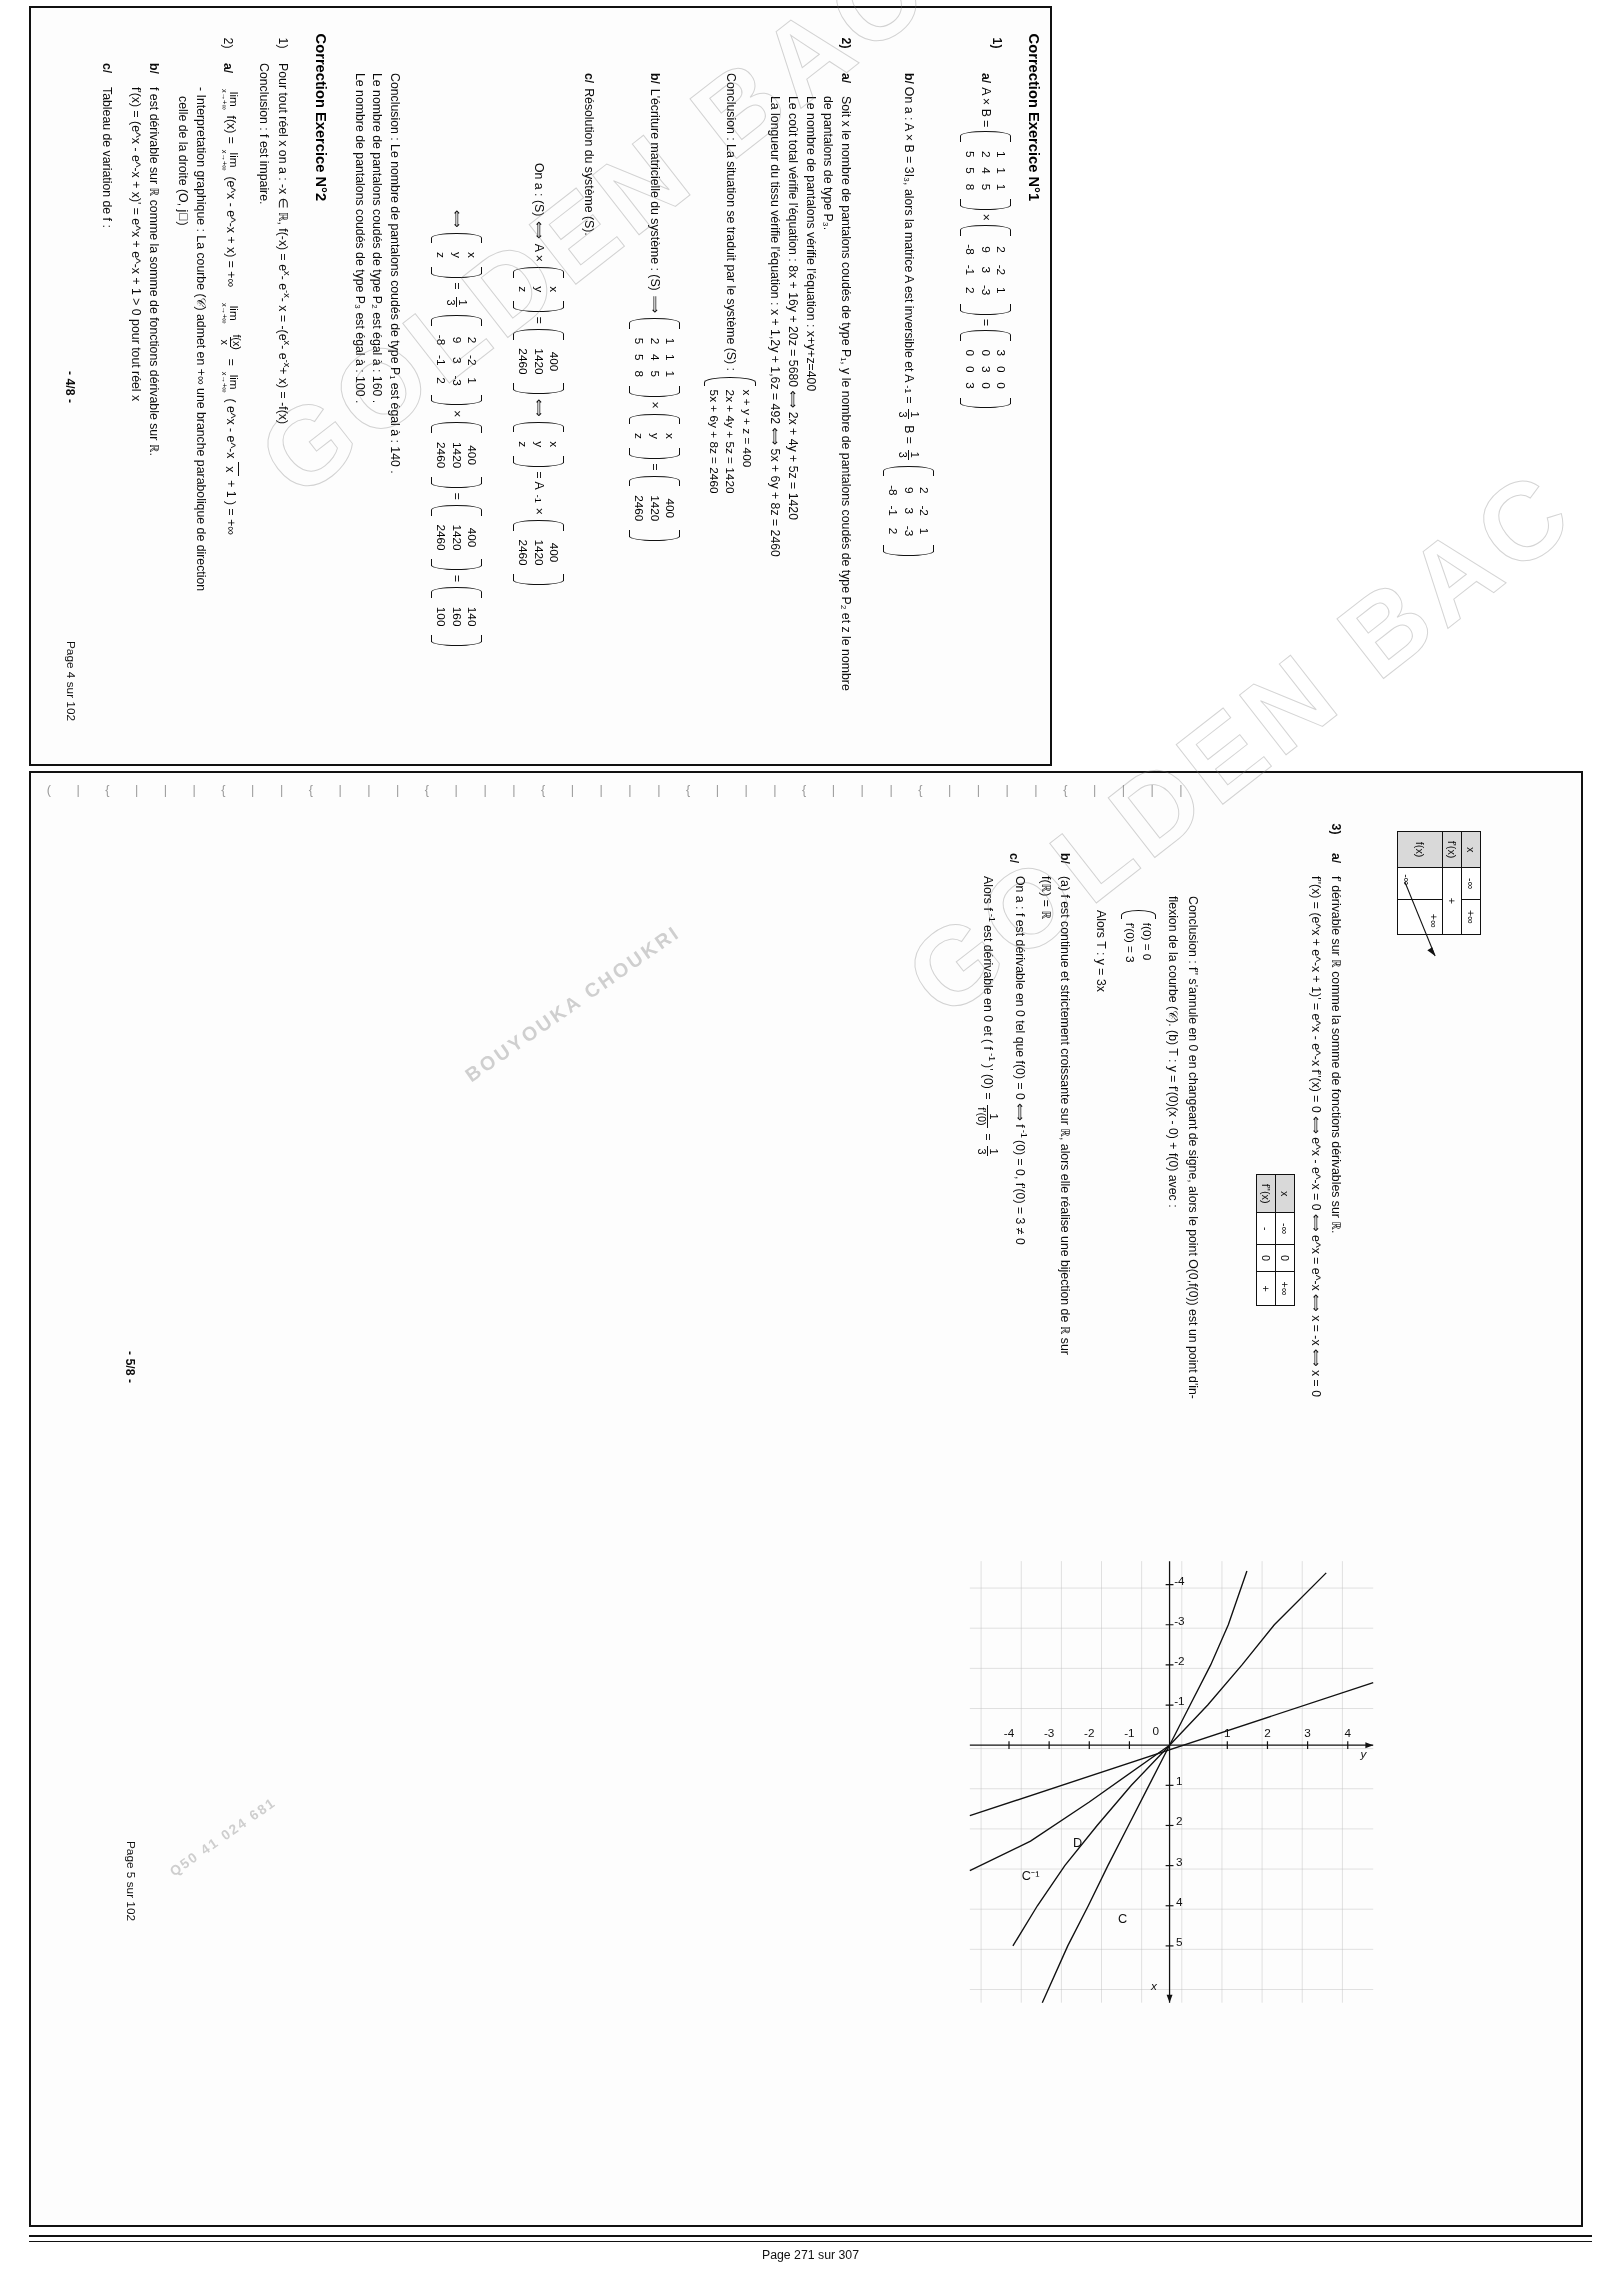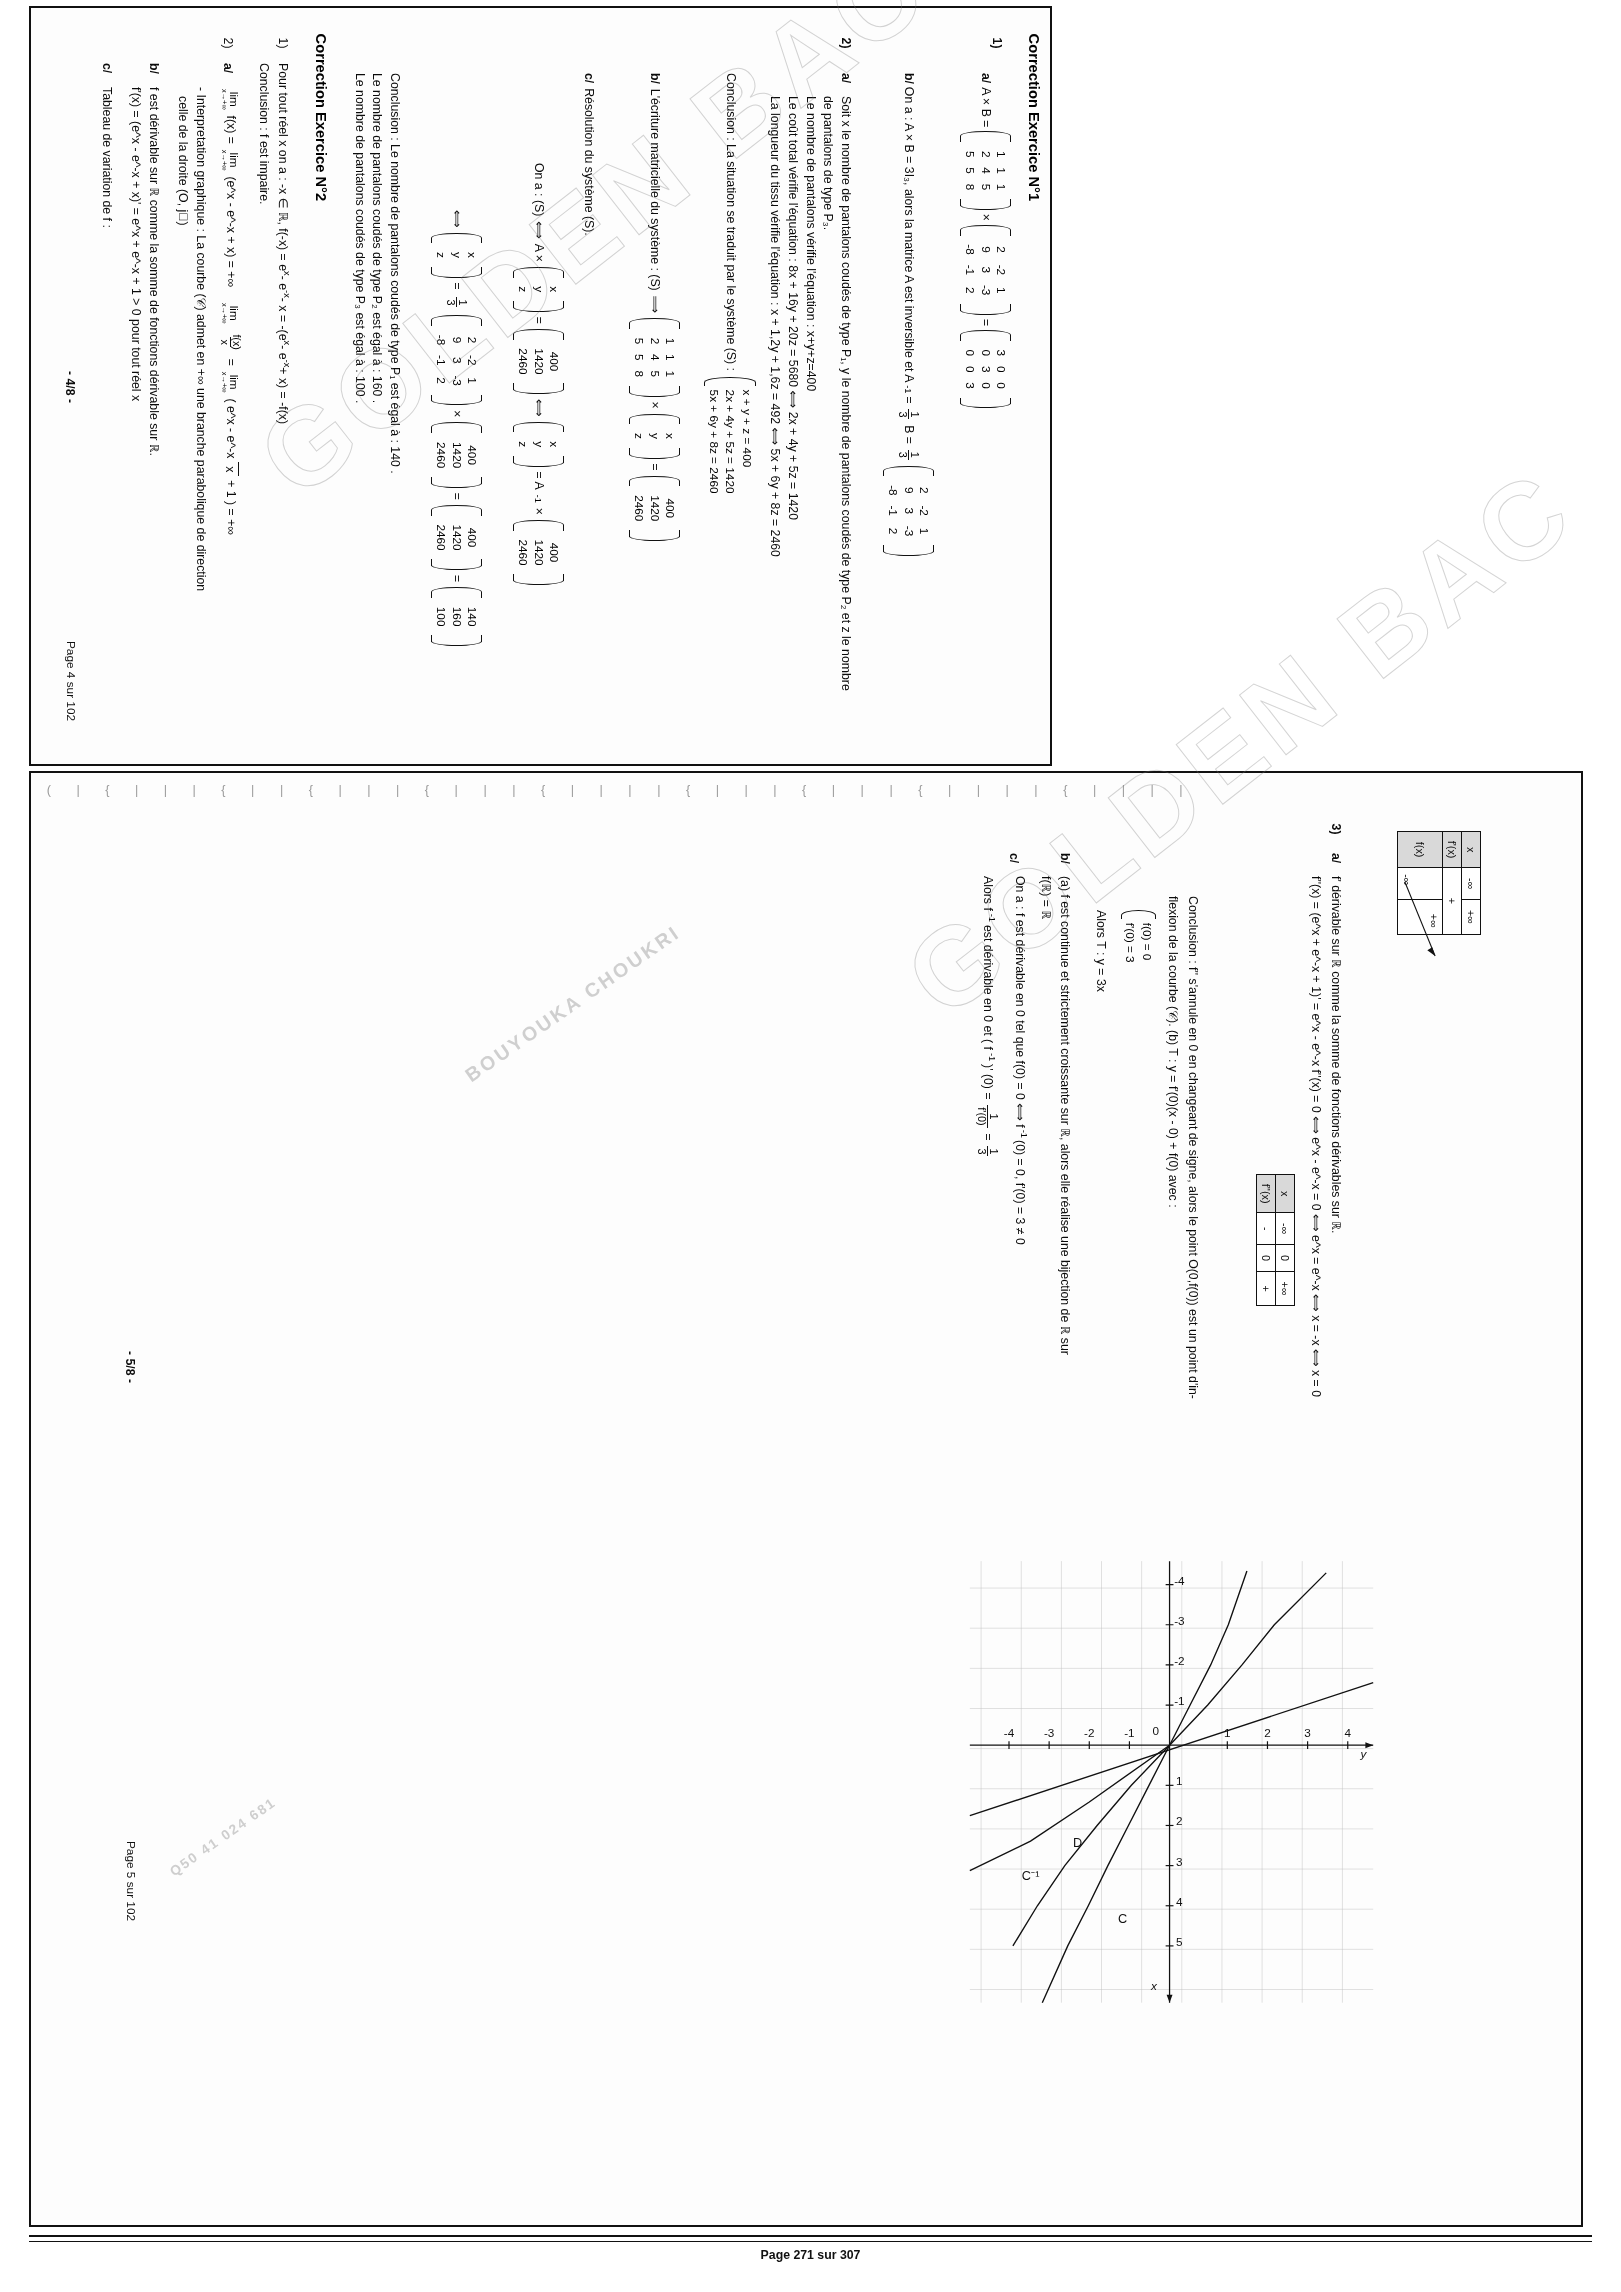--- a/index.html
+++ b/index.html
@@ -30,21 +30,21 @@
     position: absolute;
     transform-origin: 0 0;
   }
 
   
   .txt { font-size: 12.3px; color: #0b0b0b; line-height: 1.42; white-space: nowrap; }
   .ttl { font-size: 14.7px; font-weight: bold; color: #000; white-space: nowrap; }
   .xs  { font-size: 9.3px; }
   .b   { font-weight: bold; }
   .pagenum { font-size: 11.8px; color: #111; white-space: nowrap; }
-  .foot { font-size: 12.3px; font-weight: bold; color: #111; white-space: nowrap; text-align: center; }
+  .foot { font-size: 12.3px; font-weight: normal; color: #111; white-space: nowrap; text-align: center; }
 
   
   .mat { display: inline-flex; align-items: center; vertical-align: middle; }
   .par-l, .par-r {
     width: 10.8px; align-self: stretch;
     border: 1.4px solid #111;
   }
   .par-l { border-right: none; border-radius: 45% 0 0 45%/50% 0 0 50%; }
   .par-r { border-left: none;  border-radius: 0 45% 45% 0/0 50% 50% 0; }
   .mat-body { display: grid; padding: 2px 3.9px; }

